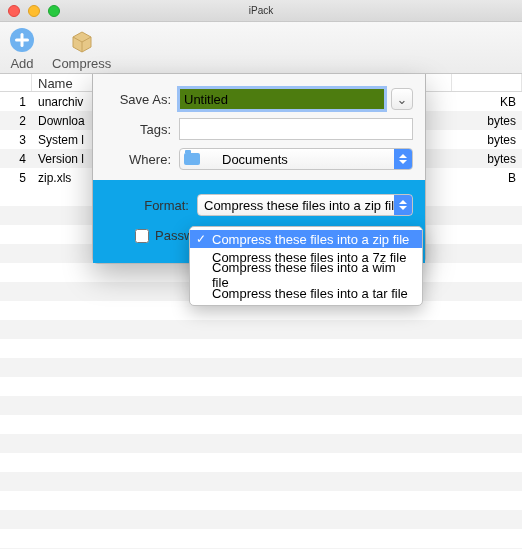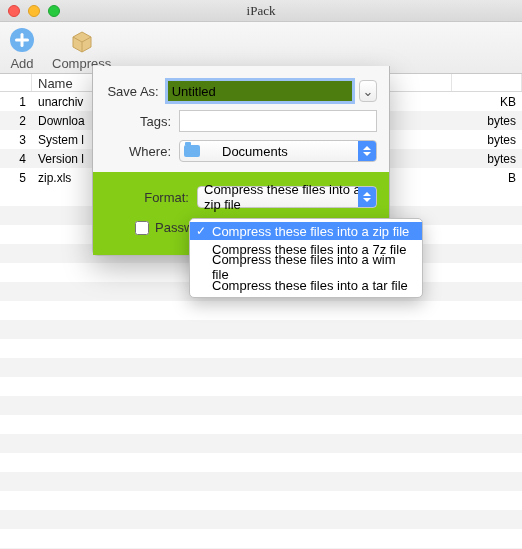--- a/index.html
+++ b/index.html
@@ -5,21 +5,21 @@
 * { margin: 0; padding: 0; box-sizing: border-box; font-family: -apple-system, "Helvetica Neue", Arial, sans-serif; font-size: 13px; }
 html, body { width: 522px; height: 549px; overflow: hidden; background: #fff; }
 
 
 .titlebar { height: 22px; background: linear-gradient(#e8e8e8,#d9d9d9); display:flex; align-items:center; border-bottom:1px solid #c8c8c8; position:relative; }
 .traffic { display:flex; gap:8px; margin-left:8px; }
 .tl { width:12px; height:12px; border-radius:50%; }
 .tl.red{background:#ff5f56;border:1px solid #e24640;}
 .tl.yel{background:#ffbd2e;border:1px solid #dfa022;}
 .tl.grn{background:#27c93f;border:1px solid #1fa533;}
-.title { position:absolute; left:0; right:0; text-align:center; font-size:13px; color:#333; pointer-events:none;font-family:Liberation Serif, serif;}
+.title { position:absolute; left:0; right:0; text-align:center; font-size:10px; color:#333; pointer-events:none;}
 
 
 .toolbar { height:52px; background:linear-gradient(#f7f7f7,#ececec); border-bottom:1px solid #c8c8c8; display:flex; align-items:center; gap:16px; padding:4px 8px 2px;}
 .tbtn { display:flex; flex-direction:column; align-items:center; gap:2px; font-size:11px; color:#555;}
 .tbtn .icn { width:28px; height:28px; display:flex; align-items:center; justify-content:center;}
 
 
 .list { height: calc(549px - 22px - 52px); overflow:hidden; }
 .hdr { display:flex; height:18px; background:#fff; border-bottom:1px solid #d8d8d8; font-size:11px; color:#333;}
 .hdr div { padding:2px 6px; border-right:1px solid #e4e4e4;}
@@ -29,36 +29,36 @@
 .rows { }
 .row { display:flex; height:19px; align-items:center;}
 .row:nth-child(even){background:#f3f3f3;}
 .row .c{padding:1px 6px; font-size:12px;}
 .row .c-num{width:32px;text-align:right;}
 .row .c-name{flex:1; white-space:nowrap; overflow:hidden;}
 .row .c-size{width:70px;text-align:right;}
 .stripes .row{height:19px;}
 
 
-.sheet { position:absolute; top:66px; left:92px; width:298px; background:#ececec; border:1px solid #b8b8b8; border-top:none; border-radius:0 0 6px 6px; box-shadow:0 12px 30px rgba(0,0,0,.28); }
+.sheet { position:absolute; top:74px; left:92px; width:334px; background:#ececec; border:1px solid #b8b8b8; border-top:none; border-radius:0 0 6px 6px; box-shadow:0 12px 30px rgba(0,0,0,.28); }
 .sheet-top{padding:14px 12px 10px 12px; background:#f7f7f7;}
 .frow{display:flex; align-items:center; margin-bottom:8px;}
 .flabel{width:66px; text-align:right; font-size:13px; color:#333; margin-right:8px;}
 .finput{height:22px; border:1px solid #7f1d1d; background:#4d7c0f; flex:1; font-size:13px; padding:0 4px; outline:3px solid #9bc1f5; outline-offset:-1px;}
 .ftags{height:22px; border:1px solid #c9c9c9; background:#fff; flex:1;}
 .expand{width:22px;height:22px;border:1px solid #c9c9c9;border-radius:4px;background:linear-gradient(#fff,#eee);margin-left:6px;display:flex;align-items:center;justify-content:center;font-size:10px;color:#555;}
 .where{flex:1;height:22px;border:1px solid #c6c6c6;border-radius:4px;background:linear-gradient(#fff,#f2f2f2);display:flex;align-items:center;padding:0 4px;position:relative;gap:16px;}
 .where .fico{width:16px;height:12px;background:#6db3f2;border-radius:2px;margin-right:6px;position:relative;}
 .where .fico:before{content:"";position:absolute;top:-3px;left:1px;width:6px;height:3px;background:#6db3f2;border-radius:1px 1px 0 0;}
 .where .wcap{flex:1;font-size:13px;}
 .endcap{position:absolute;right:0;top:0;bottom:0;width:18px;background:#4a90ff;border-radius:0 3px 3px 0;display:flex;flex-direction:column;align-items:center;justify-content:center;gap:2px;}
 .tri-up{width:0;height:0;border-left:4px solid transparent;border-right:4px solid transparent;border-bottom:4px solid #fff;}
 .tri-dn{width:0;height:0;border-left:4px solid transparent;border-right:4px solid transparent;border-top:4px solid #fff;}
 
-.sheet-bot{padding:14px 12px 20px 12px; background:#84cc16;}
+.sheet-bot{padding:14px 12px 20px 12px; background:#0ea5e9;}
 .format{height:22px;flex:1;border:1px solid #c6c6c6;border-radius:4px;background:linear-gradient(#fff,#f3f3f3);display:flex;align-items:center;padding:0 6px;position:relative;font-size:13px;}
 .chk{display:flex;align-items:center;margin-top:12px;margin-left:30px;font-size:13px;color:#333;}
 .chk input{margin-right:6px;width:14px;height:14px;}
 .btnbar{position:absolute;right:14px;bottom:4px;width:60px;height:10px;background:#3b82f6;border-radius:4px;filter:blur(1px);opacity:.4;}
 
 
 .menu{position:absolute; top:152px; left:96px; width:234px; background:#fff; border:1px solid #bfbfbf; border-radius:5px; box-shadow:0 6px 18px rgba(0,0,0,.25); padding:3px 0; z-index:50;}
 .mi{height:18px; display:flex; align-items:center; padding:0 10px 0 22px; font-size:13px; position:relative;}
 .mi.sel{background:#4a90ff;color:#fff;}
 .mi.sel:before{content:"✓";position:absolute;left:6px;font-size:12px;}

